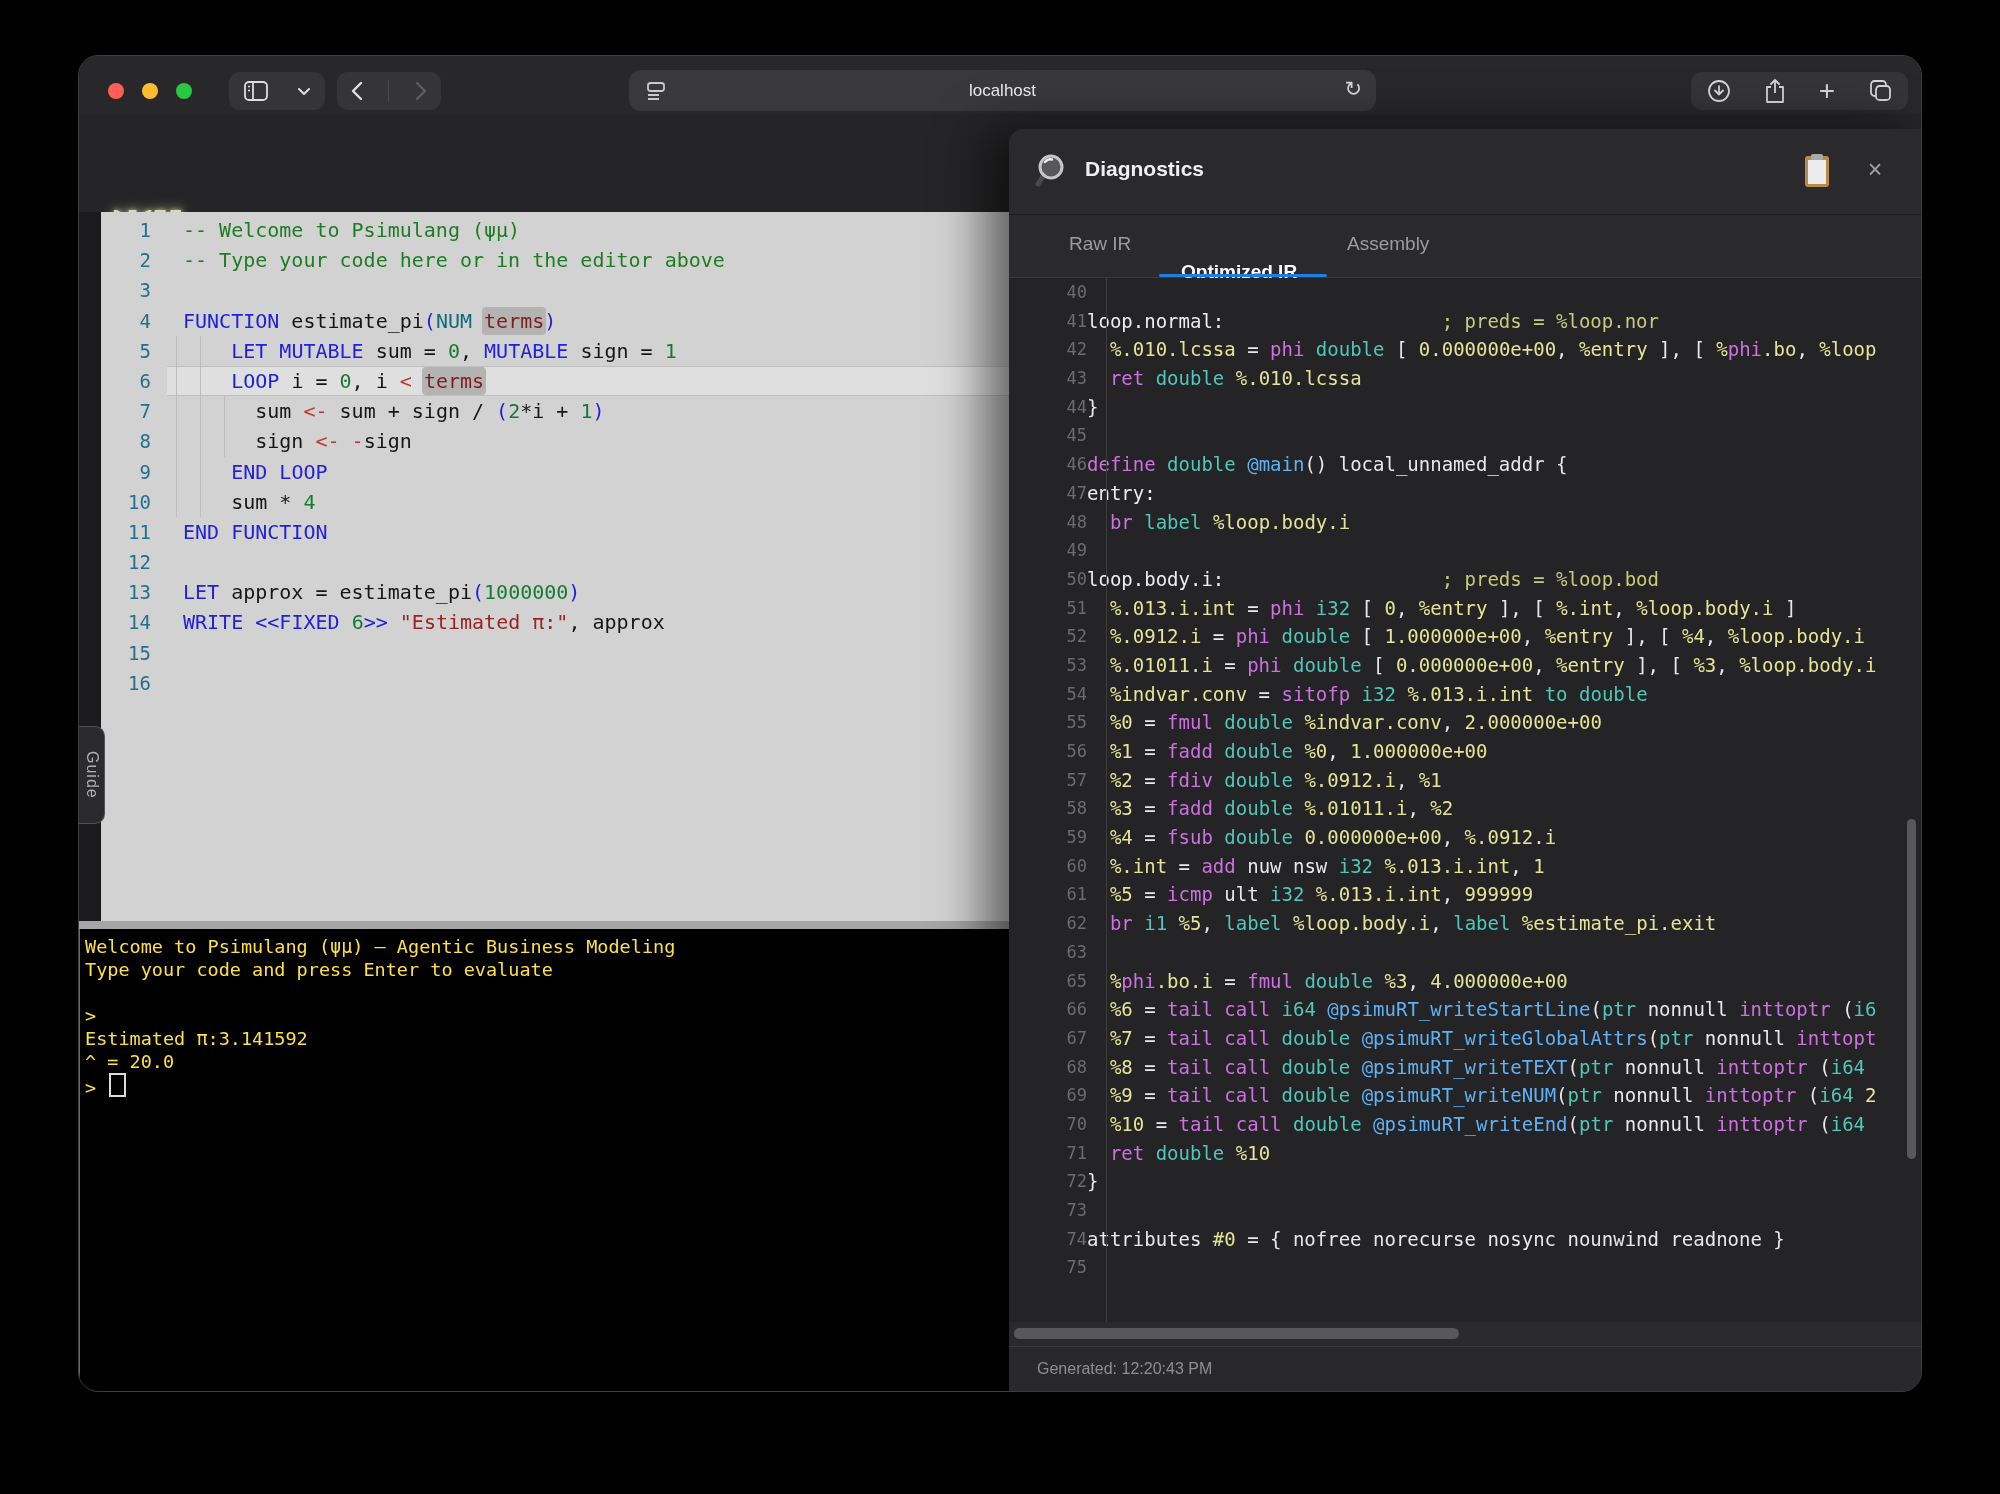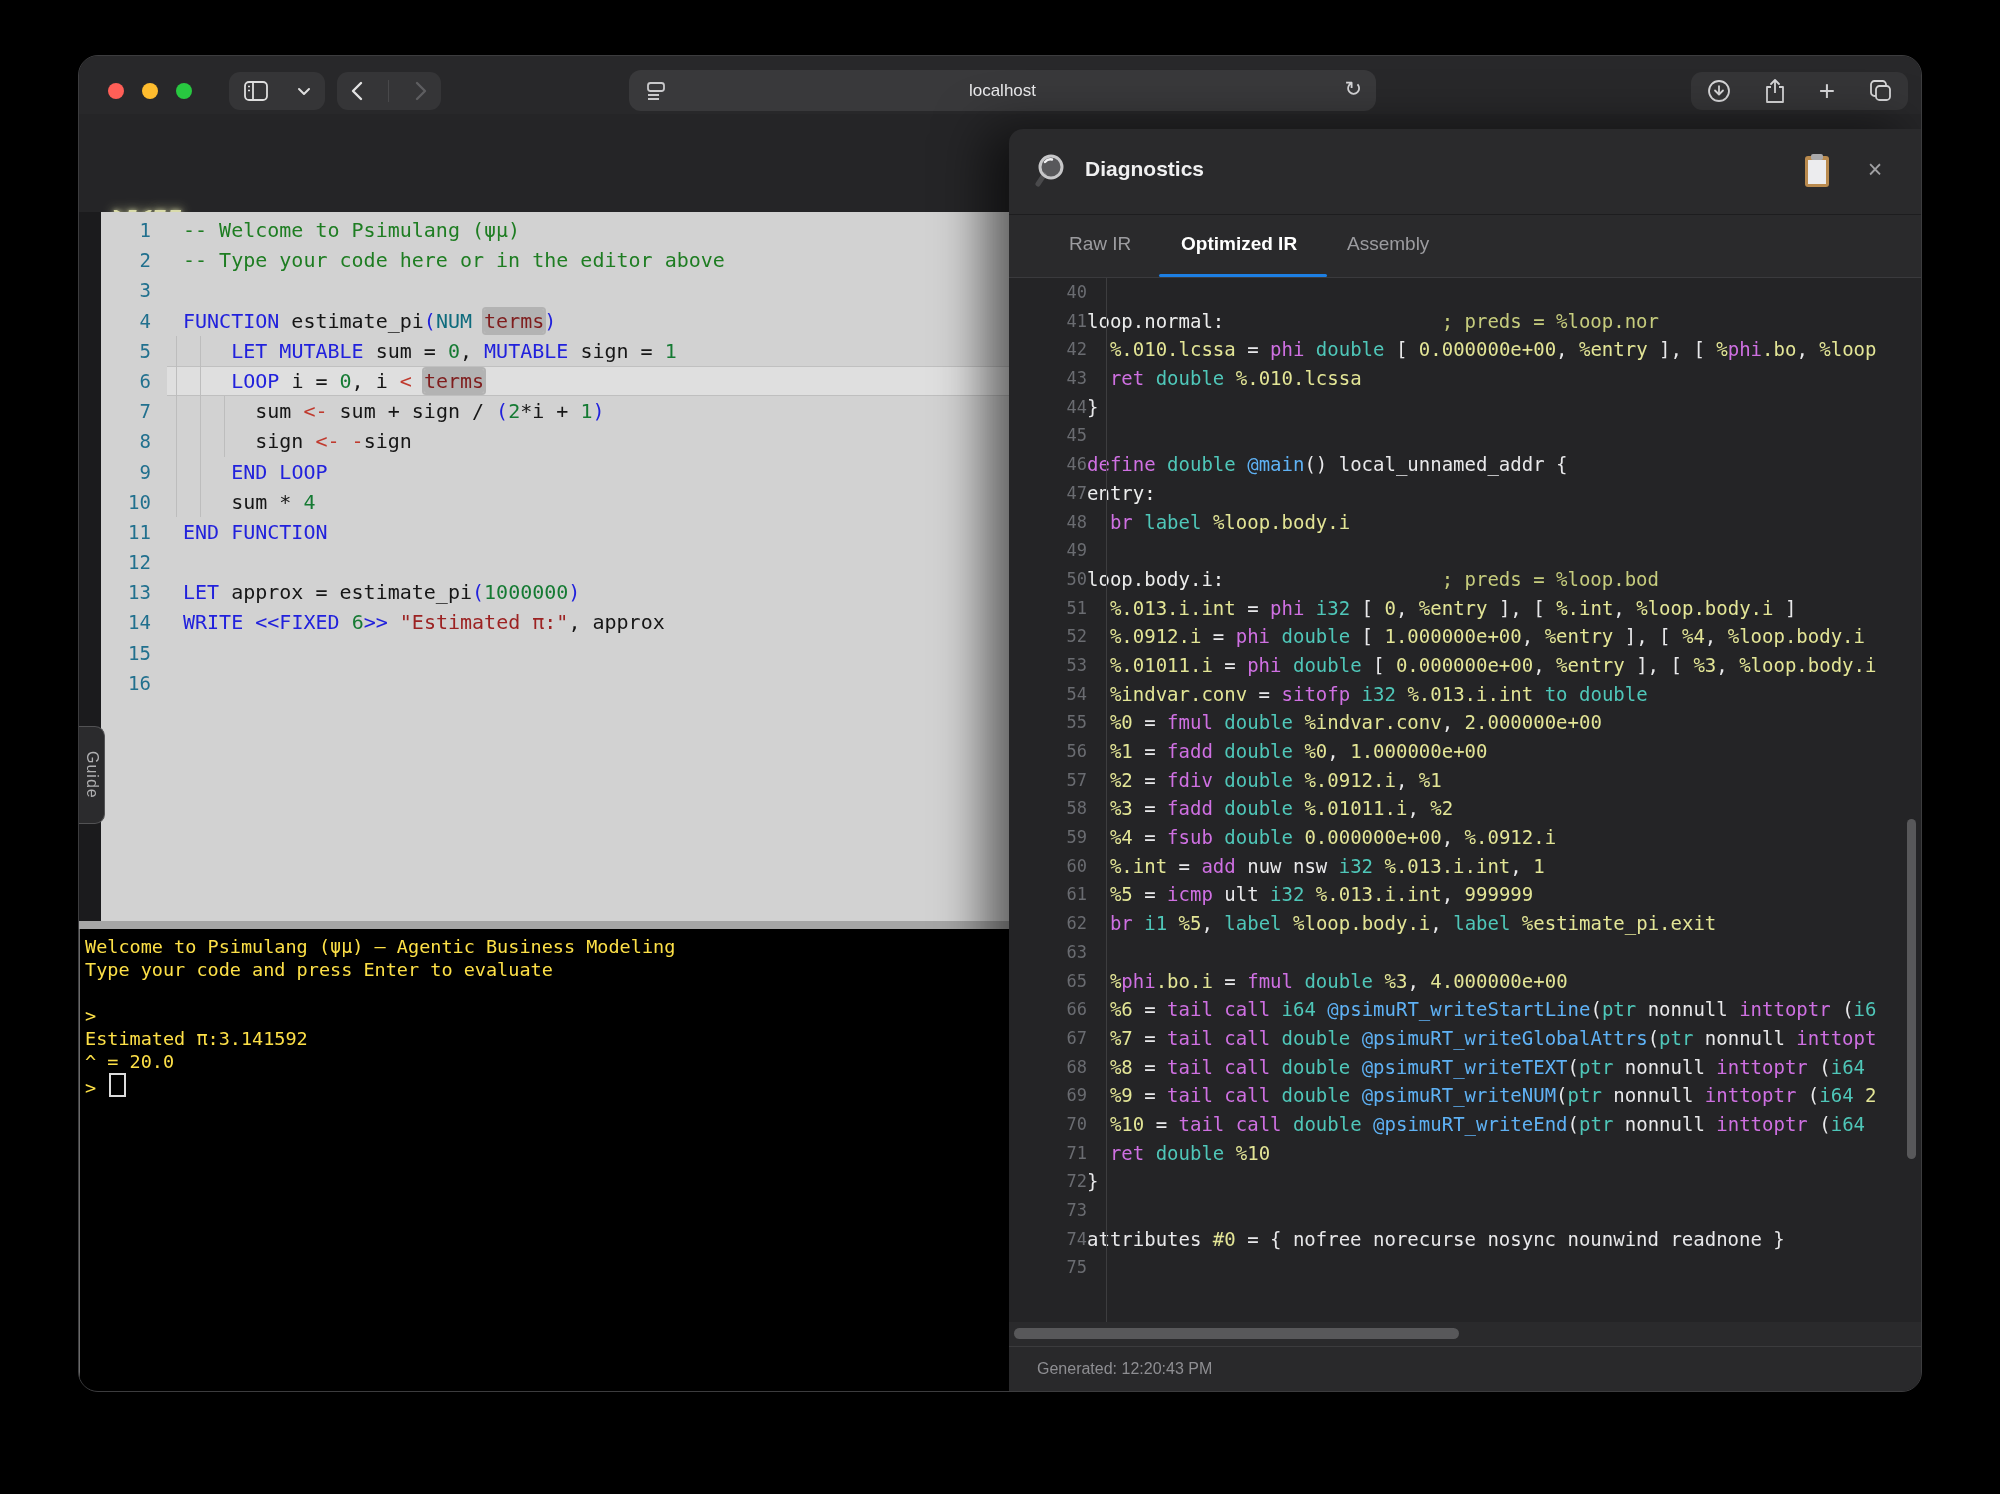--- a/index.html
+++ b/index.html
@@ -47,21 +47,21 @@
   
   #panel{position:absolute;left:930px;top:73px;width:914px;height:1264px;background:#2a2a2c;border-radius:14px 0 0 0;box-shadow:-24px 0 50px rgba(0,0,0,.55);z-index:5;}
   #p-head{position:absolute;left:0;top:0;width:100%;height:85px;border-bottom:1px solid #1d1d1f;}
   #p-title{position:absolute;left:76px;top:28px;font-size:21px;font-weight:bold;color:#f0f0f1;}
   #p-search{position:absolute;left:25px;top:24px;}
   #p-clip{position:absolute;left:794px;top:24px;cursor:pointer;}
   #p-close{position:absolute;left:848px;top:22px;width:36px;height:36px;color:#a0a0a3;font-size:25px;text-align:center;line-height:36px;cursor:pointer;}
   #p-tabs{position:absolute;left:0;top:86px;width:100%;height:62px;border-bottom:1px solid #3a3a3d;}
   .ptab{position:absolute;top:18px;font-size:19px;color:#9c9ca0;cursor:pointer;}
   .ptab.active{color:#ffffff;font-weight:bold;}
-  #tab-raw{left:60px;}#tab-opt{left:172px;}#tab-asm{left:338px;}
+  #tab-raw{left:60px;}#tab-opt{left:172px;margin-top:28px;}#tab-asm{left:338px;}
   #tab-underline{position:absolute;left:150px;top:59px;width:168px;height:3px;background:#1d7fe3;border-radius:2px;}
   #p-body{position:absolute;left:0;top:149px;width:914px;height:1044px;background:#242426;overflow:hidden;}
   #ir-gutter-div{position:absolute;left:97px;top:0;width:1px;height:1044px;background:#3d3d3f;}
   #ir-lines{position:absolute;left:0;top:0;width:914px;font-family:"DejaVu Sans Mono",monospace;font-size:19px;}
   #ir-lines .cl{height:28.7px;line-height:28.7px;display:flex;}
   #ir-lines .ln{flex:none;width:78px;text-align:right;color:#6a6c71;font-size:17px;}
   #ir-lines .cd{white-space:pre;}
   .ir .tk-p{color:#e8e8ea}.ir .tk-l{color:#eceded}.ir .tk-k{color:#cf70e2}
   .ir .tk-t{color:#4fc7b9}.ir .tk-v{color:#e3e596}.ir .tk-f{color:#5fb2f5}.ir .tk-c{color:#c6cc7d}
   #vscroll{position:absolute;left:898px;top:690px;width:9px;height:340px;background:#58585a;border-radius:5px;}

